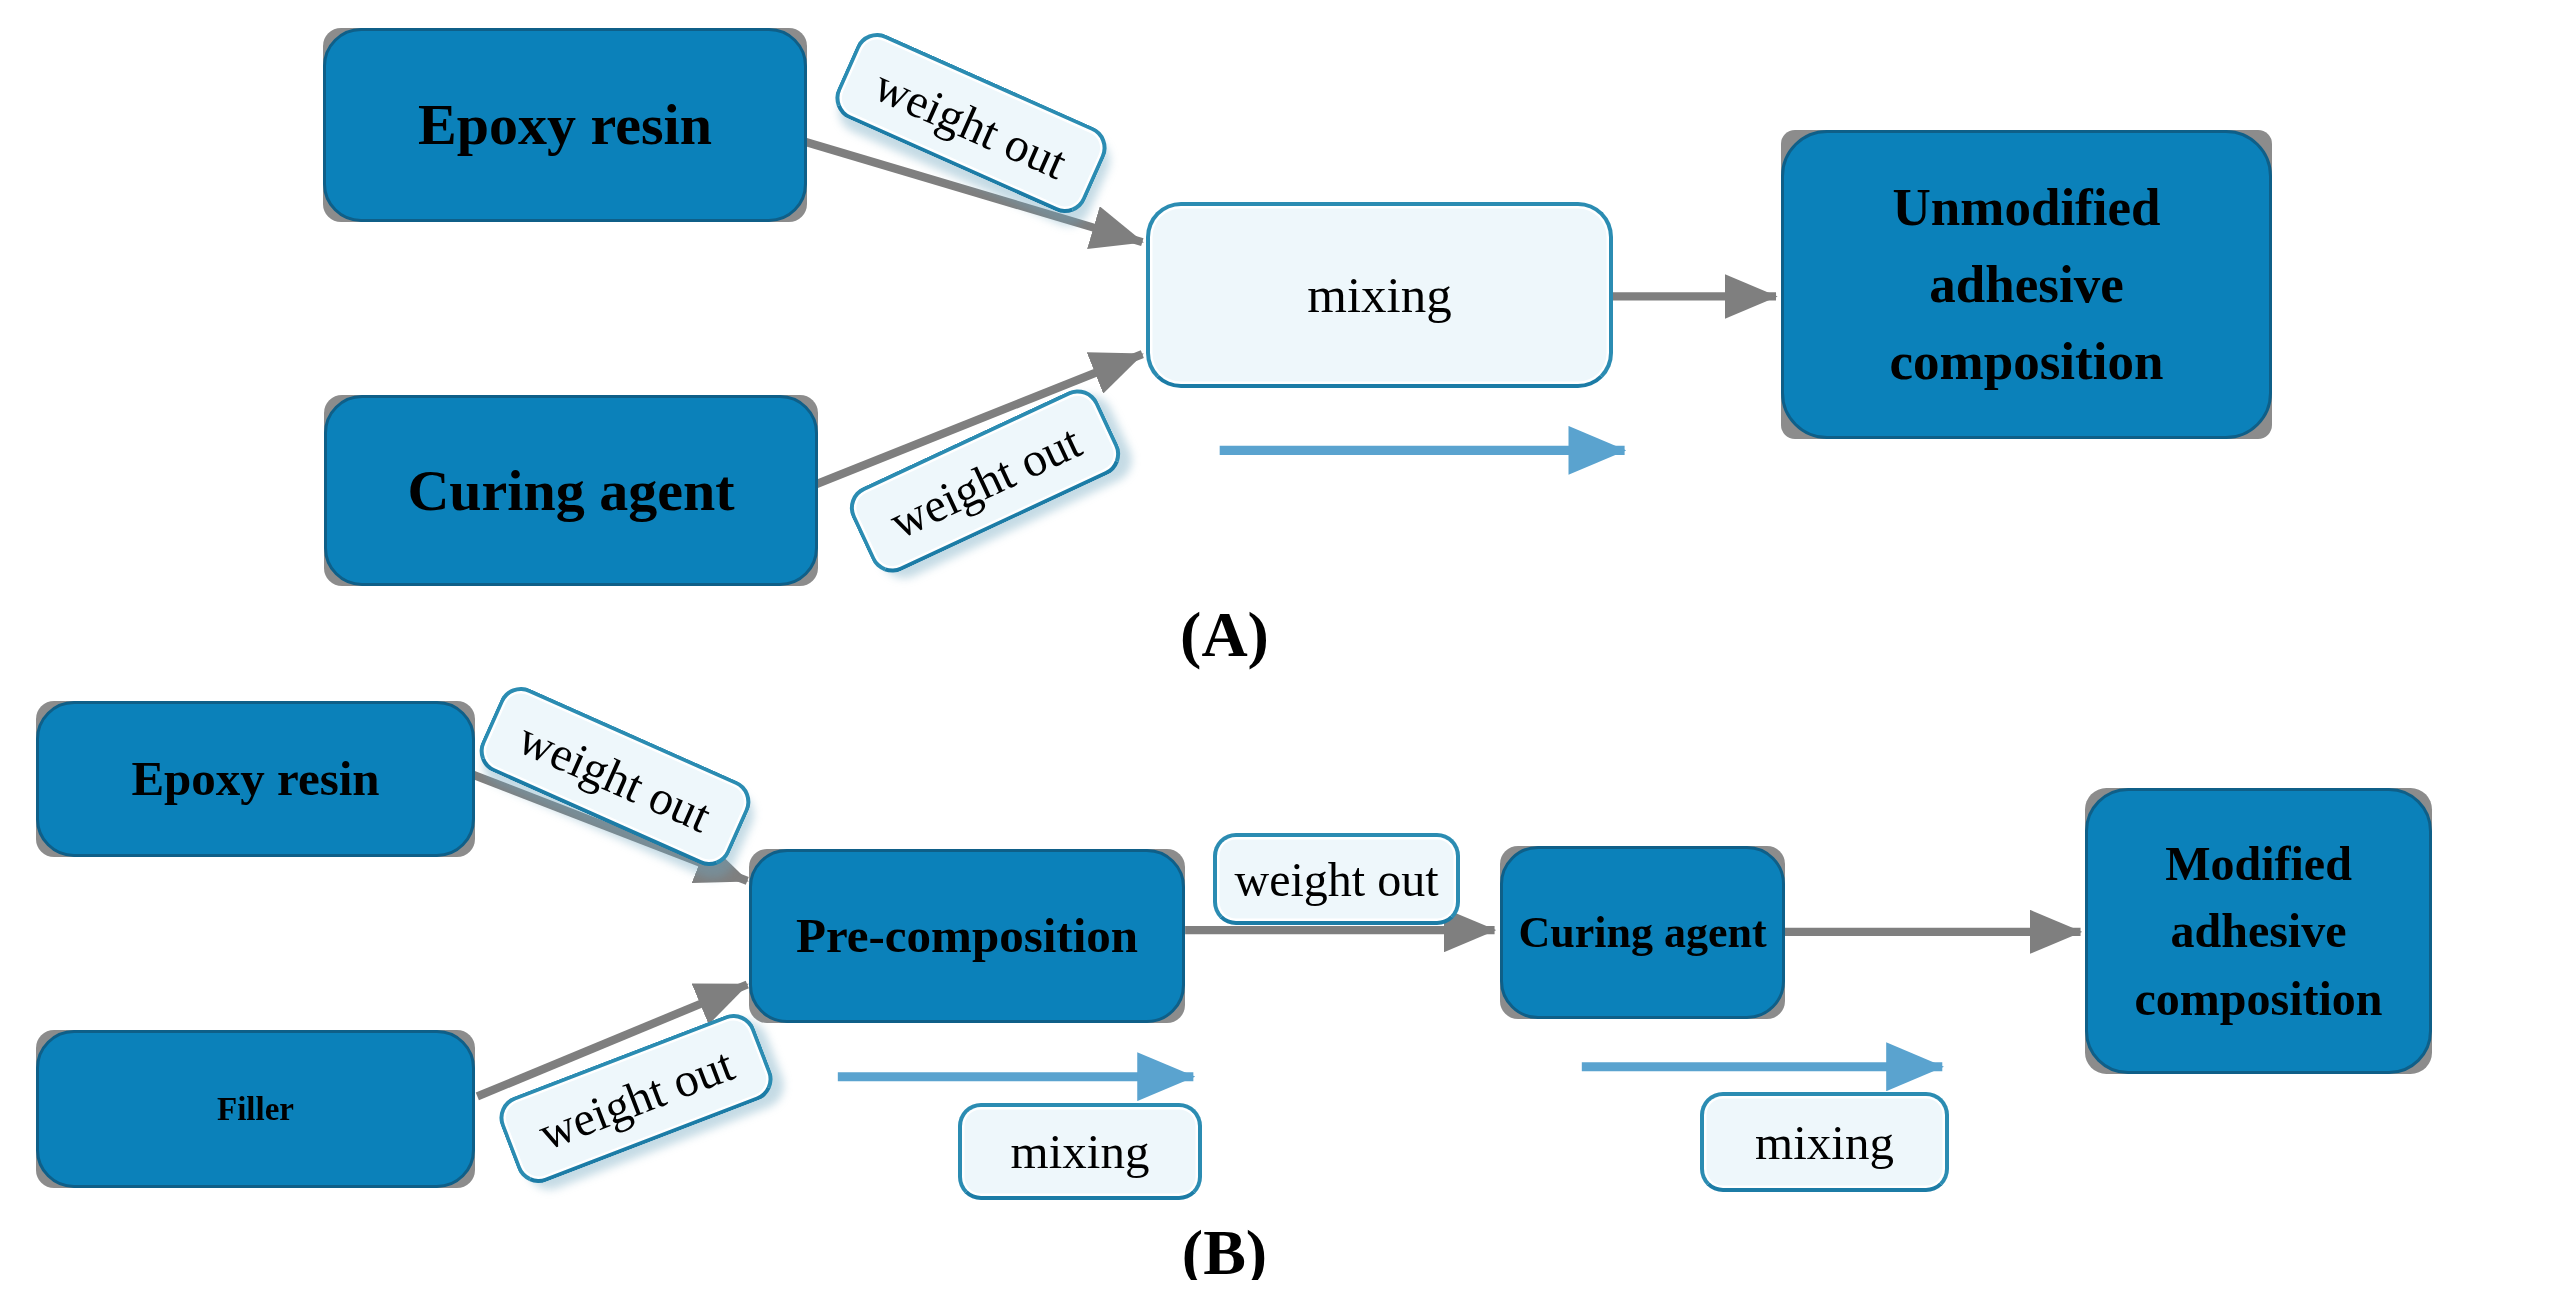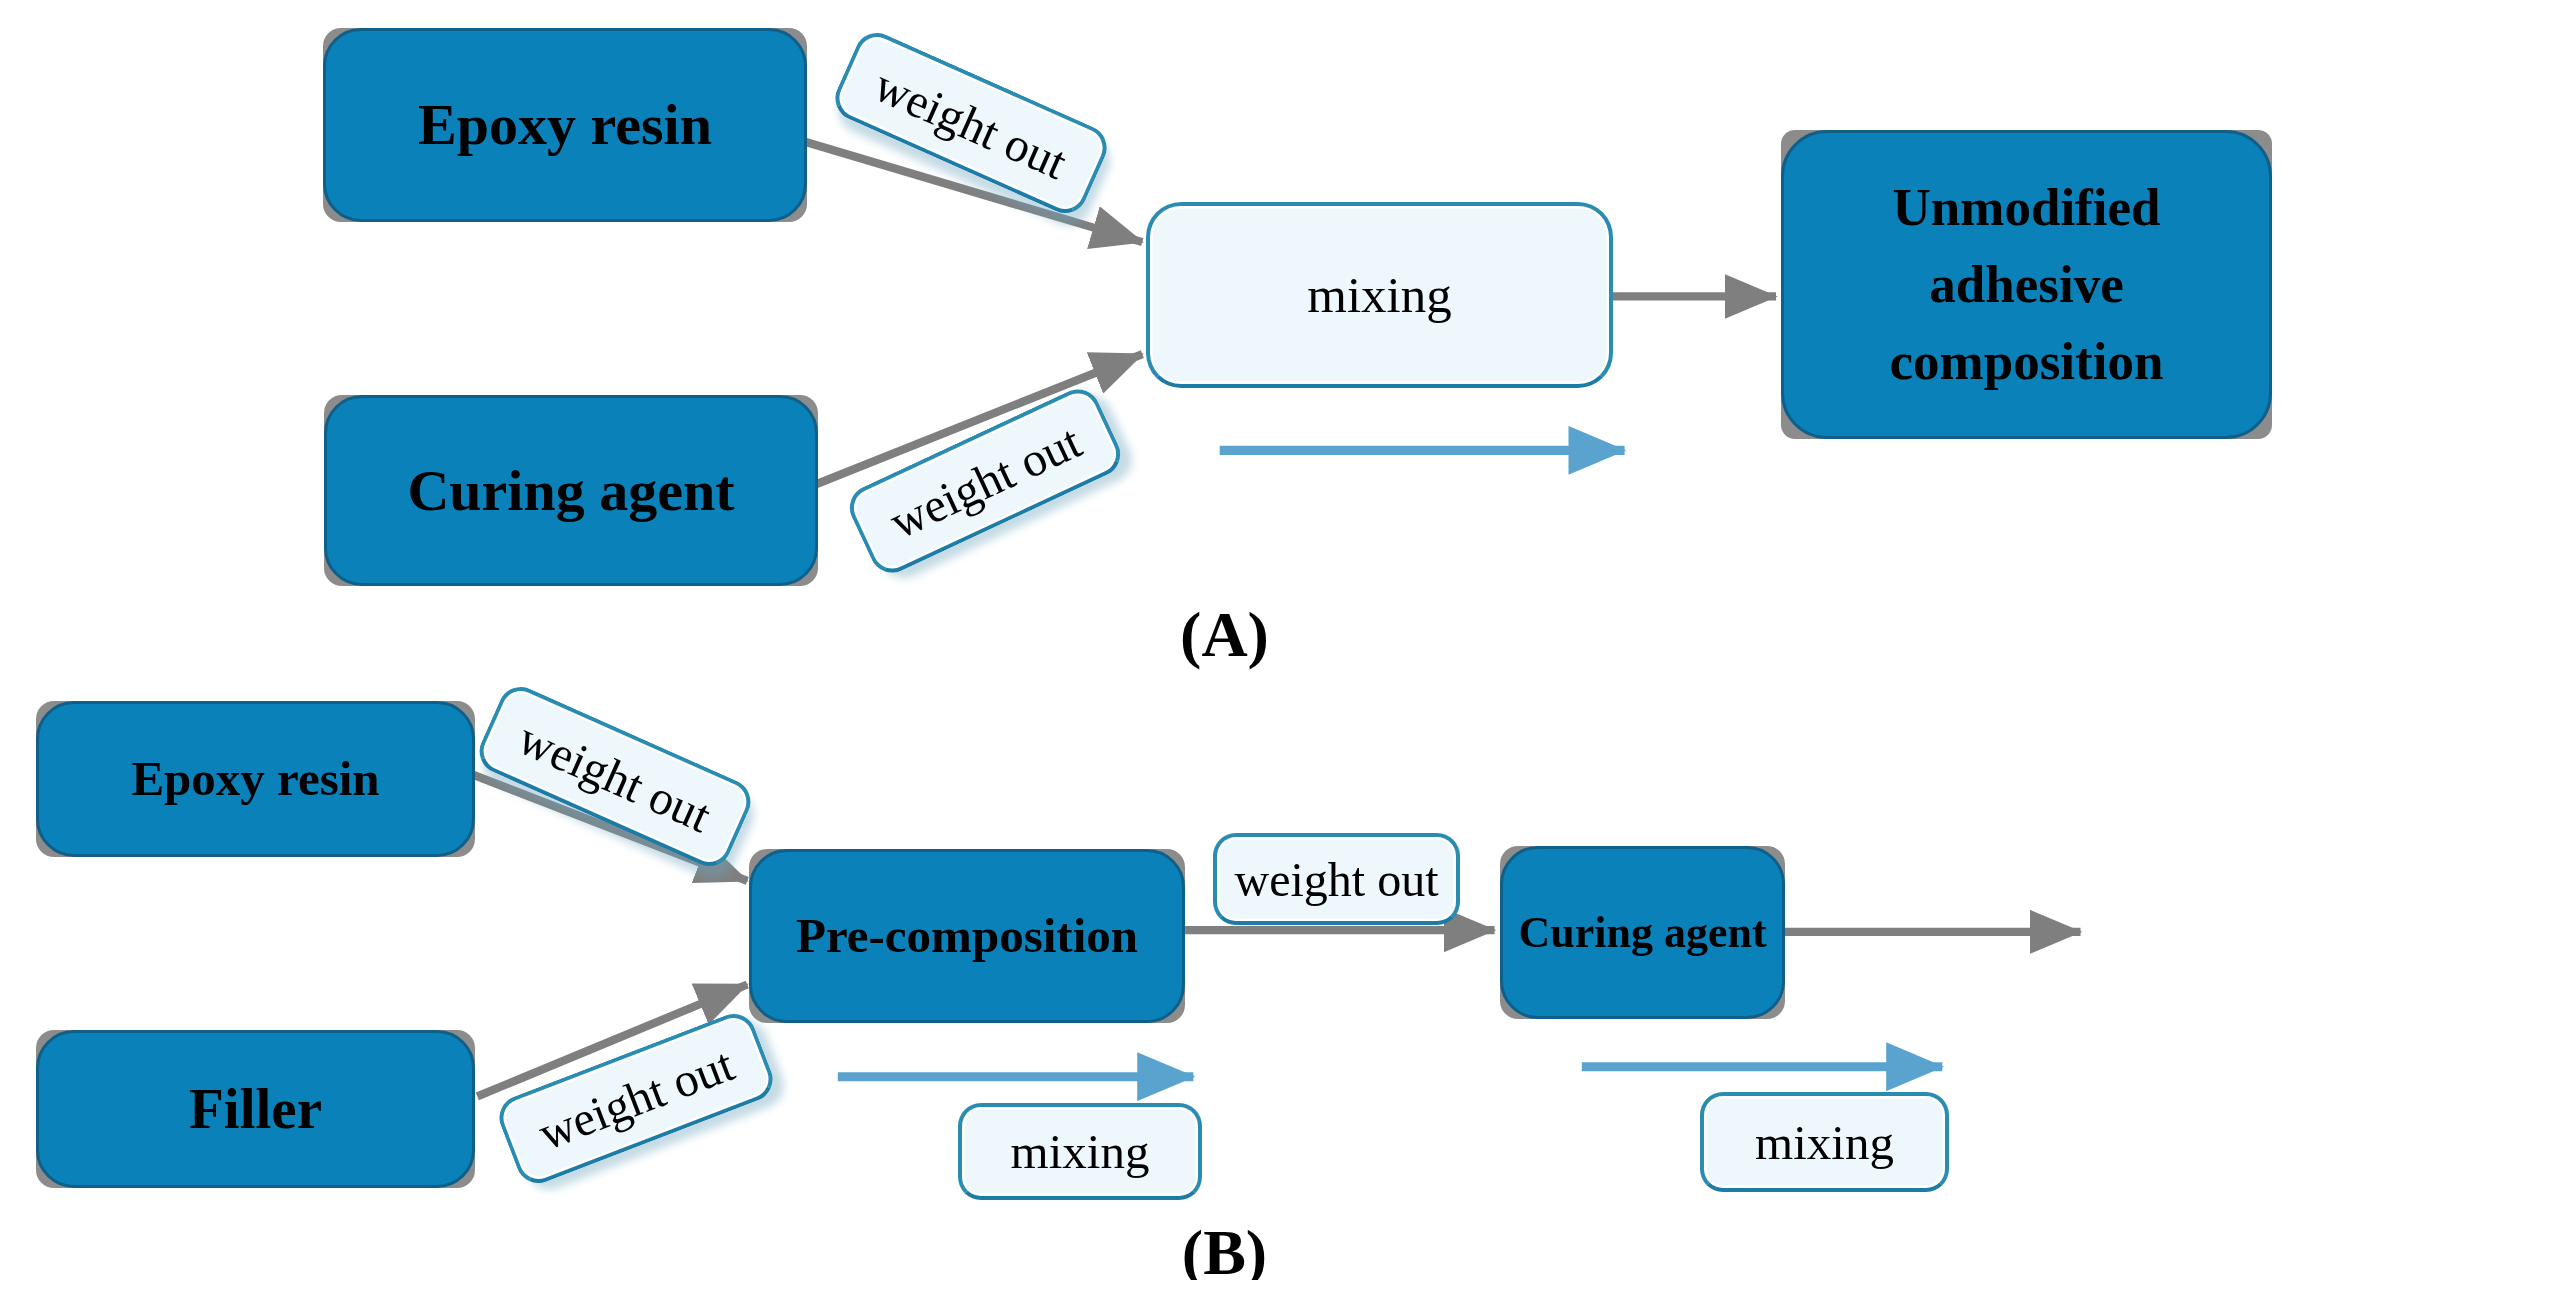--- a/index.html
+++ b/index.html
@@ -77,36 +77,39 @@
 
   <div class="caption" style="left:1142px;top:598px;width:165px;height:82px;">(A)</div>
 
   <div class="bluebox" style="left:36px;top:701px;width:439px;height:156px;">
     <div class="inner" style="font-size:49px;">Epoxy resin</div>
   </div>
 
   <div class="lightbox rot" style="left:479px;top:731px;width:272px;height:91px;font-size:48px;transform:rotate(24deg);">weight out</div>
 
   <div class="bluebox" style="left:36px;top:1030px;width:439px;height:158px;">
-    <div class="inner" style="font-size:57px;text-align:right;">Filler</div>
+    <div class="inner" style="font-size:33px;text-align:right;">Filler</div>
   </div>
 
   <div class="lightbox rot" style="left:500px;top:1053px;width:272px;height:91px;font-size:48px;transform:rotate(-21deg);">weight out</div>
 
   <div class="bluebox" style="left:749px;top:849px;width:436px;height:174px;text-decoration:underline;">
     <div class="inner" style="font-size:49px;">Pre-composition</div>
   </div>
 
   <div class="lightbox" style="left:1213px;top:833px;width:247px;height:92px;font-size:48px;">weight out</div>
 
   <div class="lightbox" style="left:958px;top:1103px;width:244px;height:97px;font-size:49px;">mixing</div>
 
   <div class="bluebox" style="left:1500px;top:846px;width:285px;height:173px;">
     <div class="inner" style="font-size:44px;">Curing agent</div>
   </div>
 
   <div class="lightbox" style="left:1700px;top:1092px;width:249px;height:100px;font-size:49px;">mixing</div>
 
+  <div class="bluebox" style="left:2085px;top:788px;width:347px;height:286px;border-radius:21.4px;">
+    <div class="inner" style="font-size:48px;border-radius:43px;line-height:1.4;">Modified adhesive composition</div>
+  </div>
 
   <div class="caption" style="left:1142px;top:1216px;width:165px;height:82px;">(B)</div>
 
 </div>
 
 
 </body></html>

